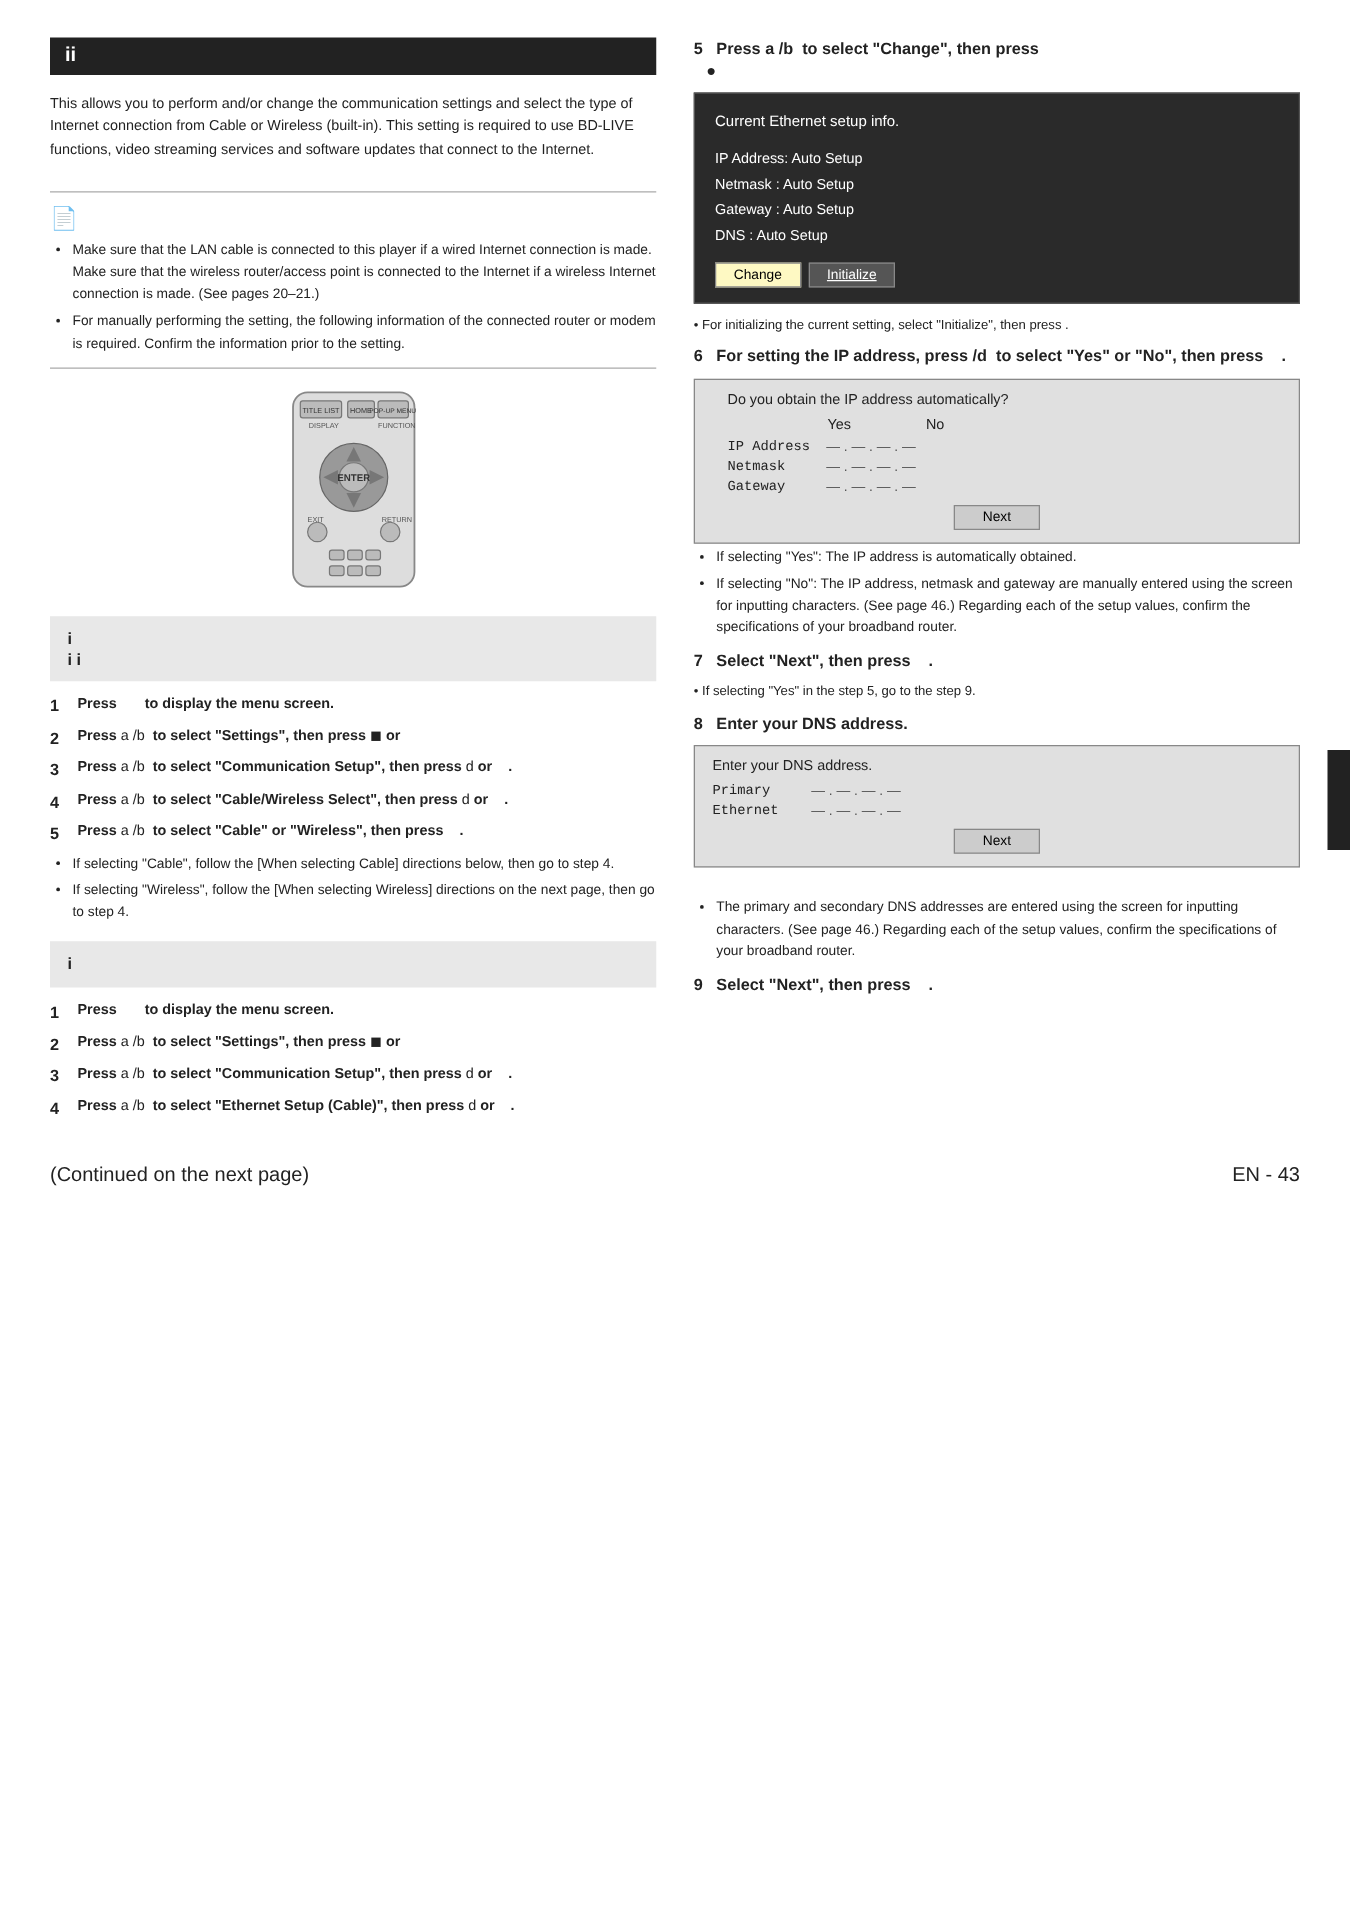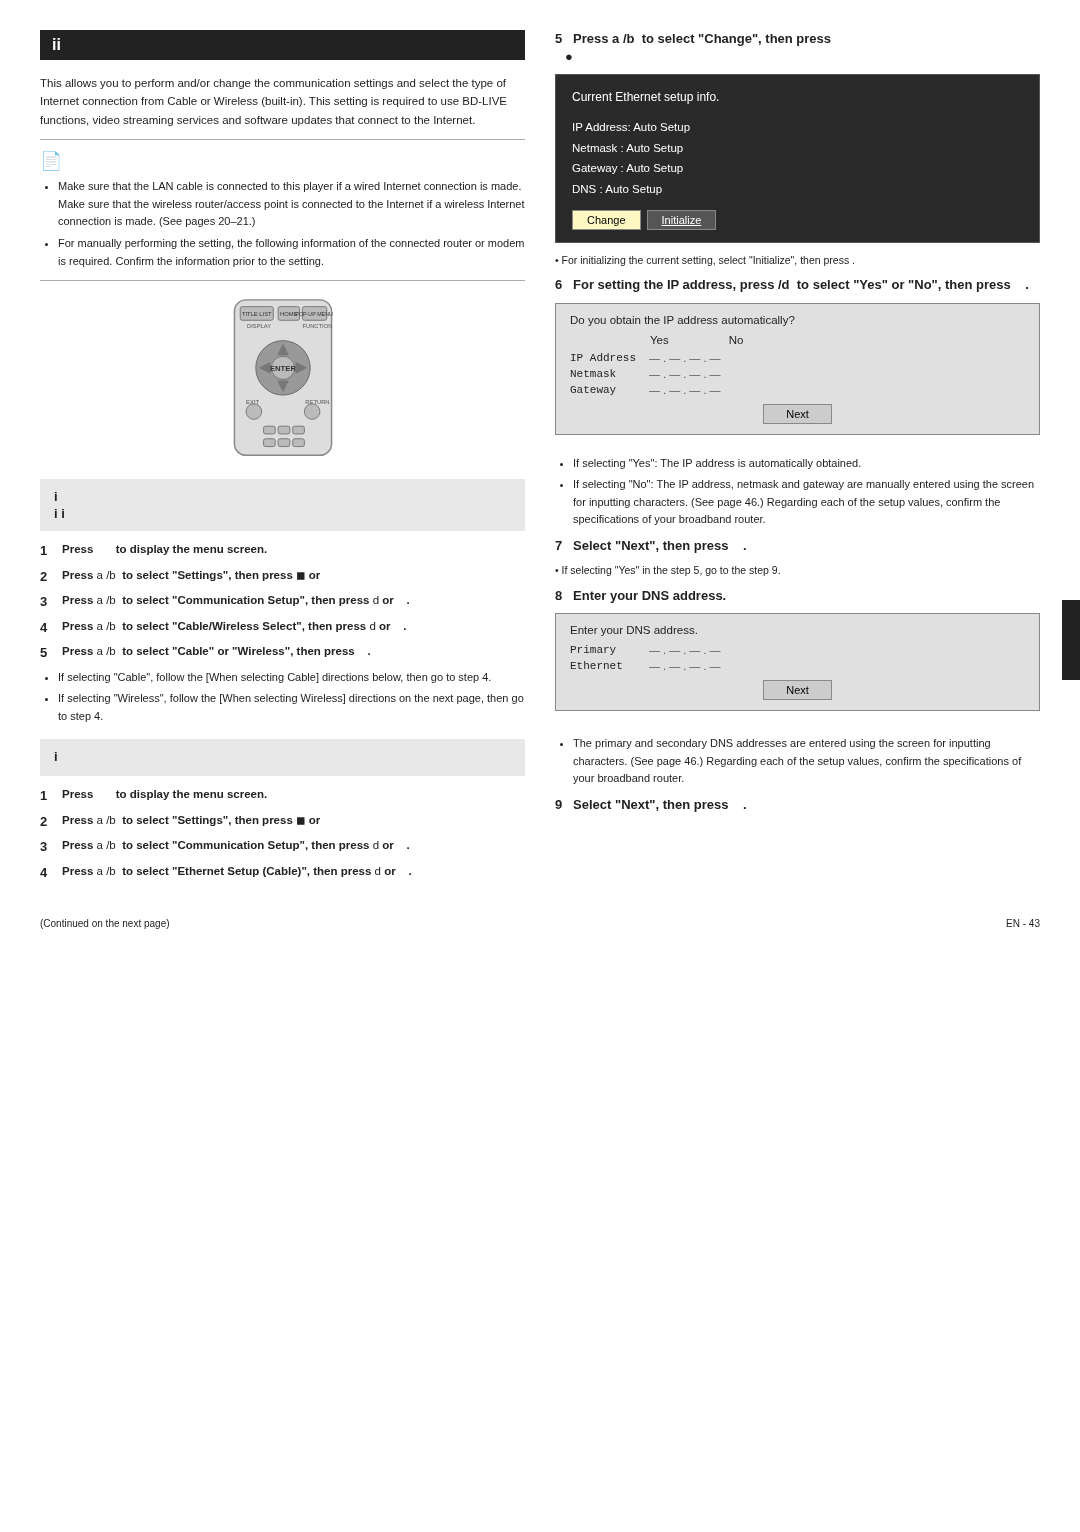--- a/index.html
+++ b/index.html
@@ -32,21 +32,21 @@
       color: #fff;
       padding: 6px 12px;
       font-size: 16px;
       font-weight: bold;
       margin-bottom: 14px;
     }
 
     .intro-text {
       font-size: 11.5px;
       line-height: 1.6;
-      margin-bottom: 10px;
+      margin-bottom: 24px;
     }
 
     .divider {
       border: none;
       border-top: 1px solid #aaa;
       margin: 10px 0;
     }
 
     .icon-doc {
       font-size: 18px;
@@ -156,22 +156,22 @@
     .ui-btn-selected {
       background: #555;
       color: #fff;
       text-decoration: underline;
     }
 
     
     .step6-box {
       border: 1px solid #888;
       background: #e0e0e0;
-      padding: 10px 14px;
-      margin-bottom: 20px;
+      padding: 10px 26px;
+      margin-bottom: 3px;
       font-size: 11.5px;
     }
     .step6-box .box-title {
       margin-bottom: 8px;
     }
     .yes-no-row {
       display: flex;
       gap: 60px;
       margin-bottom: 6px;
       padding-left: 80px;
@@ -220,21 +220,21 @@
       font-size: 10.5px;
       line-height: 1.5;
       margin-bottom: 8px;
     }
 
     .page-footer {
       display: flex;
       justify-content: space-between;
       align-items: center;
       margin-top: 30px;
-      font-size: 10px;
+      font-size: 16px;
       gap: 30px;
     }
 
     
     .black-tab {
       position: fixed;
       right: 0;
       top: 600px;
       width: 18px;
       height: 80px;

